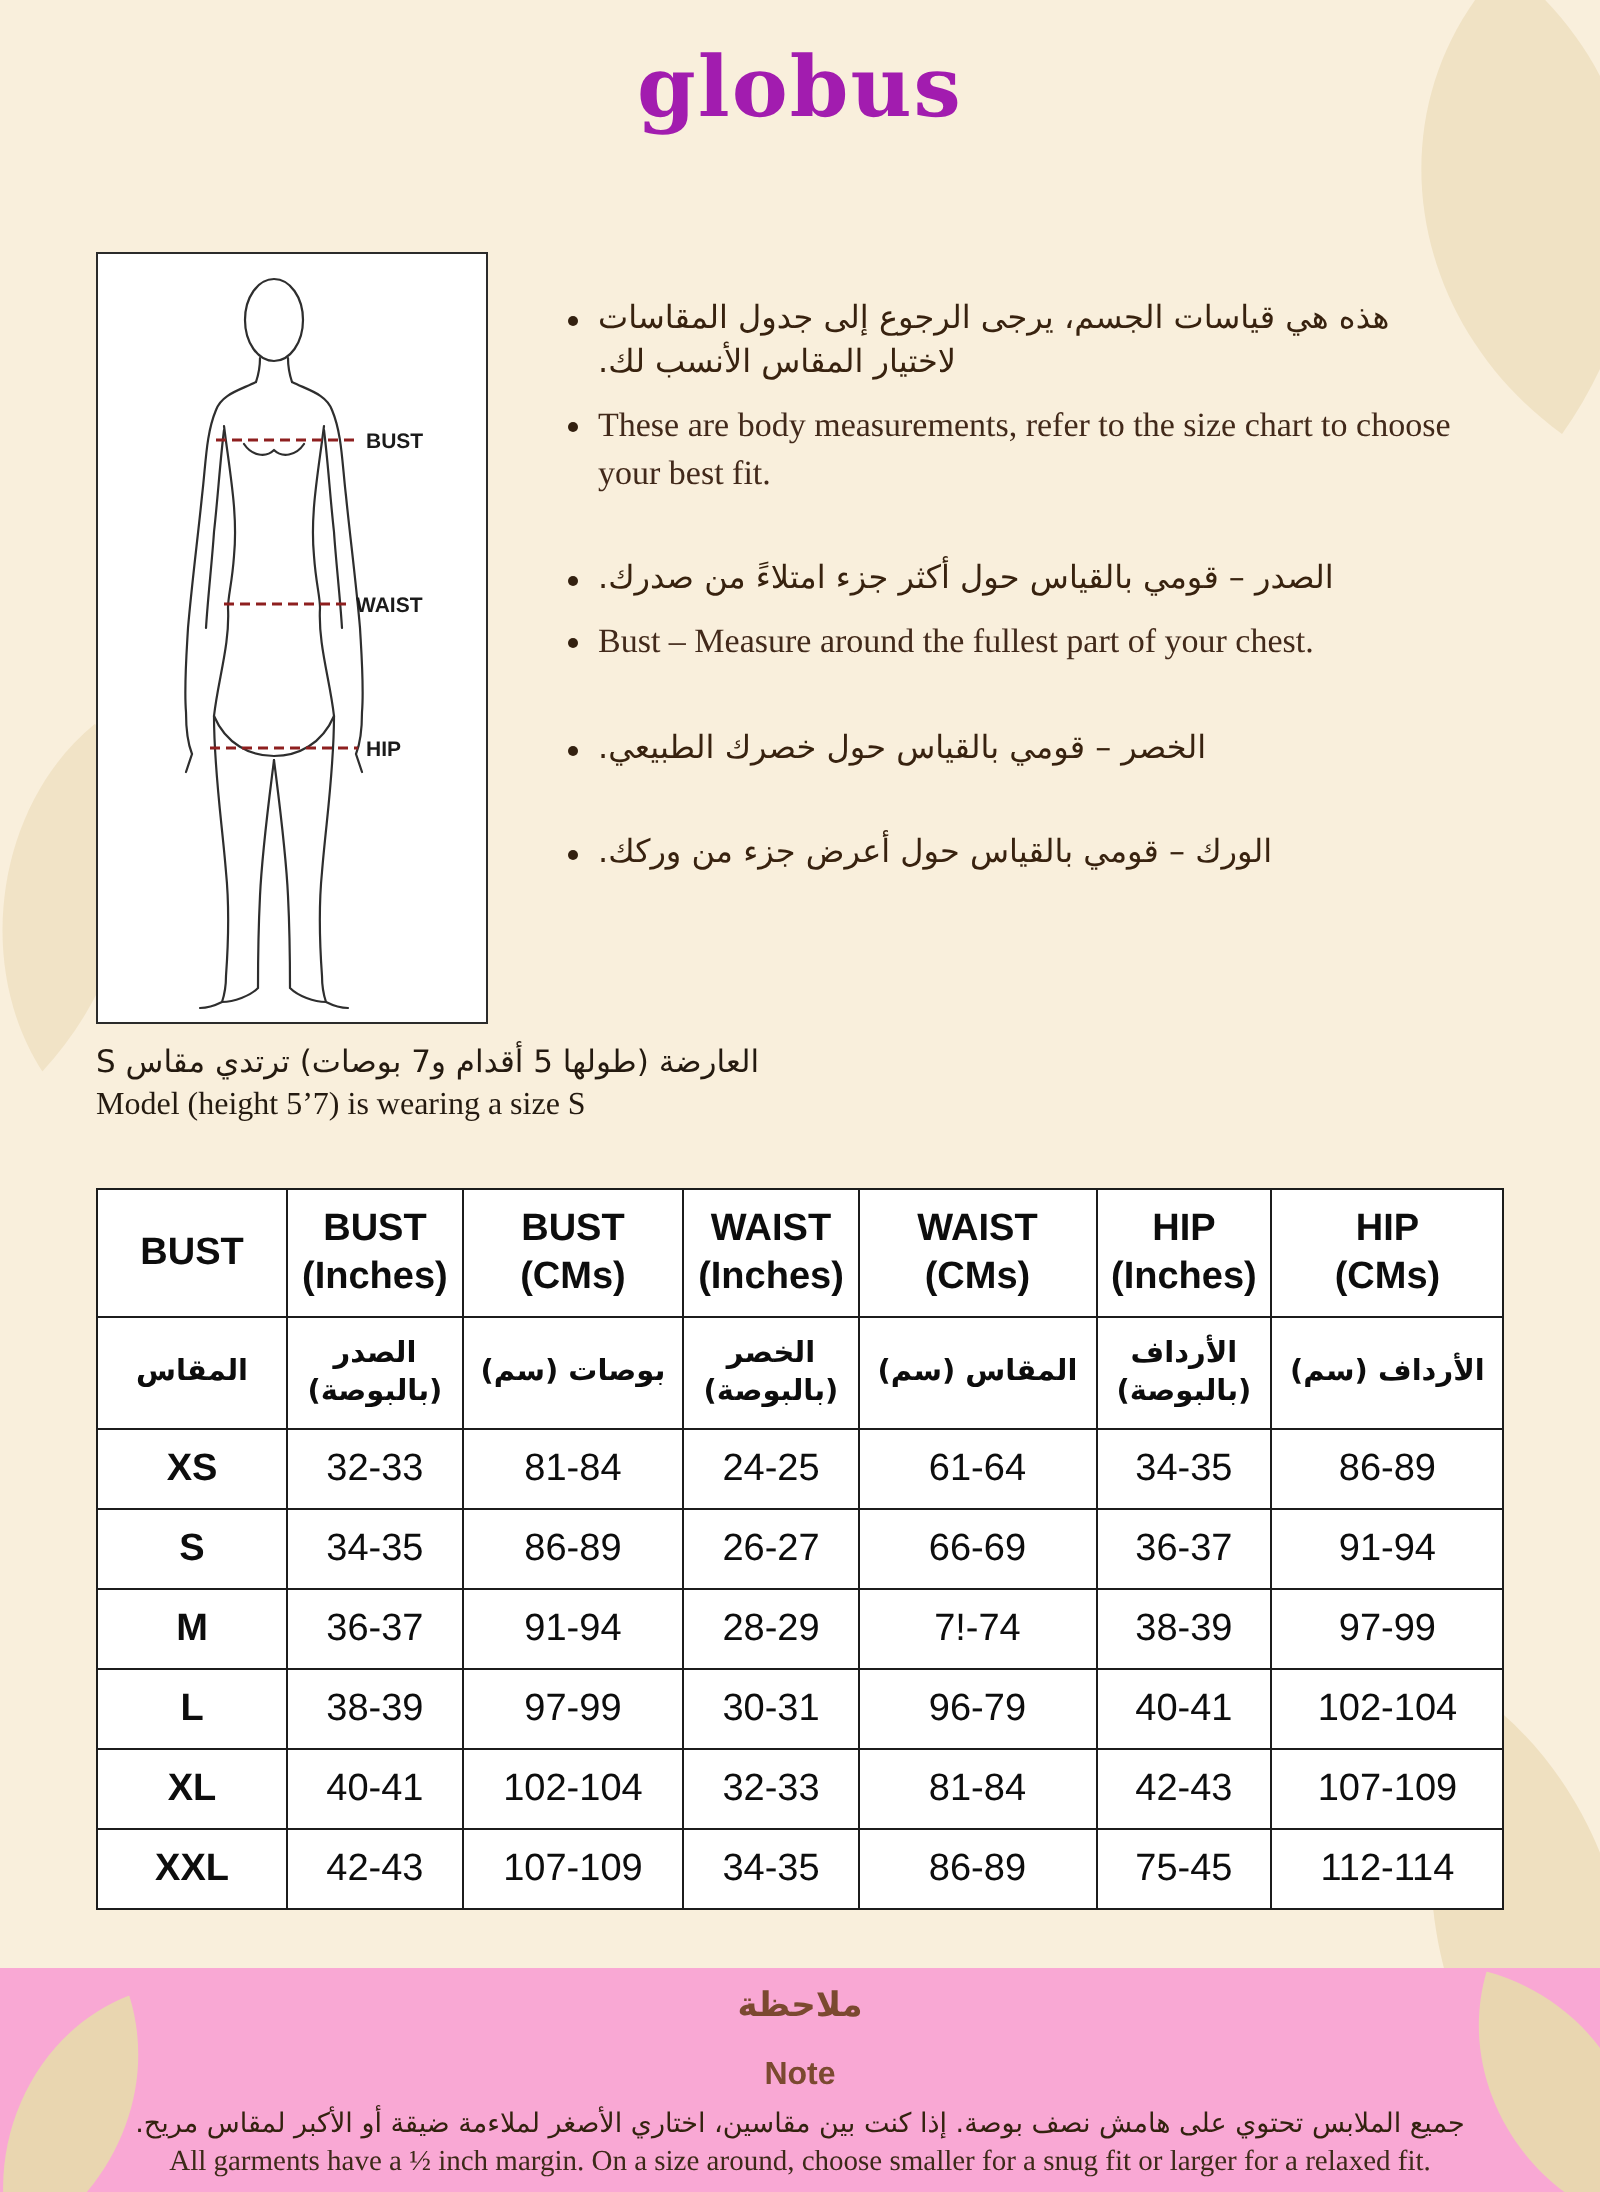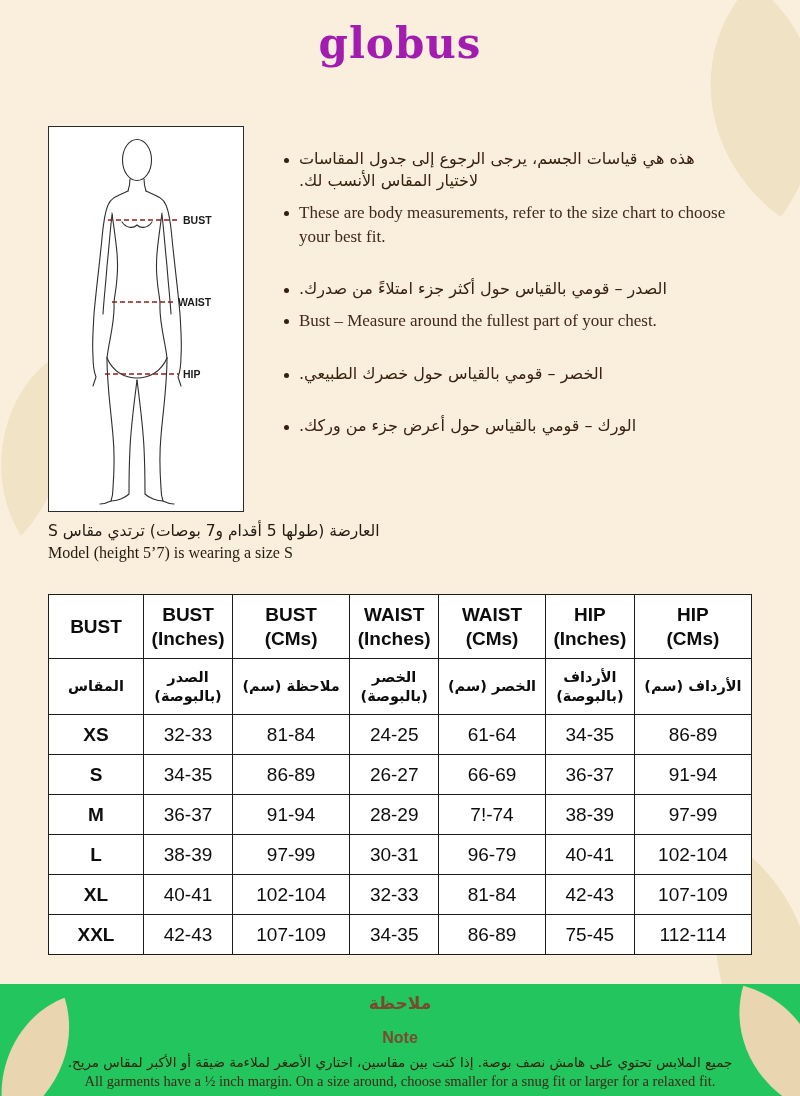--- a/index.html
+++ b/index.html
@@ -50,21 +50,21 @@
   }
   .head-en th { height:64px; font-size:19px; padding:4px 2px; }
   .head-en .h1 { font-weight:700; line-height:1.22; }
   .head-ar th { height:56px; padding:3px 2px; }
   .head-ar div { font-weight:700; font-size:14.5px; line-height:1.3; }
   .size-table td { height:40px; font-size:19px; font-weight:400; }
   .size-table td.size-cell { font-weight:700; }
 
   .note-band {
     position:absolute; left:0; top:984px; width:800px; height:112px;
-    background:#22c55e; z-index:1; text-align:center; padding-top:9px; overflow:hidden;
+    background:#f9a8d4; z-index:1; text-align:center; padding-top:9px; overflow:hidden;
   }
   .note-title-ar { font-family:"DejaVu Sans", sans-serif; font-size:17px; font-weight:700; color:#7b4930; position:relative; z-index:2; }
   .note-title-en { font-family:"Liberation Sans", sans-serif; font-size:16px; font-weight:700; color:#7b4930; margin-top:16px; position:relative; z-index:2; }
   .note-body-ar { font-family:"DejaVu Sans", sans-serif; font-size:13.5px; color:#33220f; margin-top:7px; position:relative; z-index:2; }
   .note-body-en { font-size:14.5px; color:#3c2a18; margin-top:3px; position:relative; z-index:2; }
 </style>
 </head>
 <body>
 
 <div class="page">
@@ -204,28 +204,28 @@
       </tr>
       <tr class="head-ar">
         <th>
             <div class="ar" dir="rtl">المقاس</div>
           </th>
         <th>
             <div class="ar" dir="rtl">الصدر</div>
             <div class="ar" dir="rtl">(بالبوصة)</div>
           </th>
         <th>
-            <div class="ar" dir="rtl">ملاحظة (سم)</div>
+            <div class="ar" dir="rtl">بوصات (سم)</div>
           </th>
         <th>
             <div class="ar" dir="rtl">الخصر</div>
             <div class="ar" dir="rtl">(بالبوصة)</div>
           </th>
         <th>
-            <div class="ar" dir="rtl">الخصر (سم)</div>
+            <div class="ar" dir="rtl">المقاس (سم)</div>
           </th>
         <th>
             <div class="ar" dir="rtl">الأرداف</div>
             <div class="ar" dir="rtl">(بالبوصة)</div>
           </th>
         <th>
             <div class="ar" dir="rtl">الأرداف (سم)</div>
           </th>
       </tr>
     </thead>

